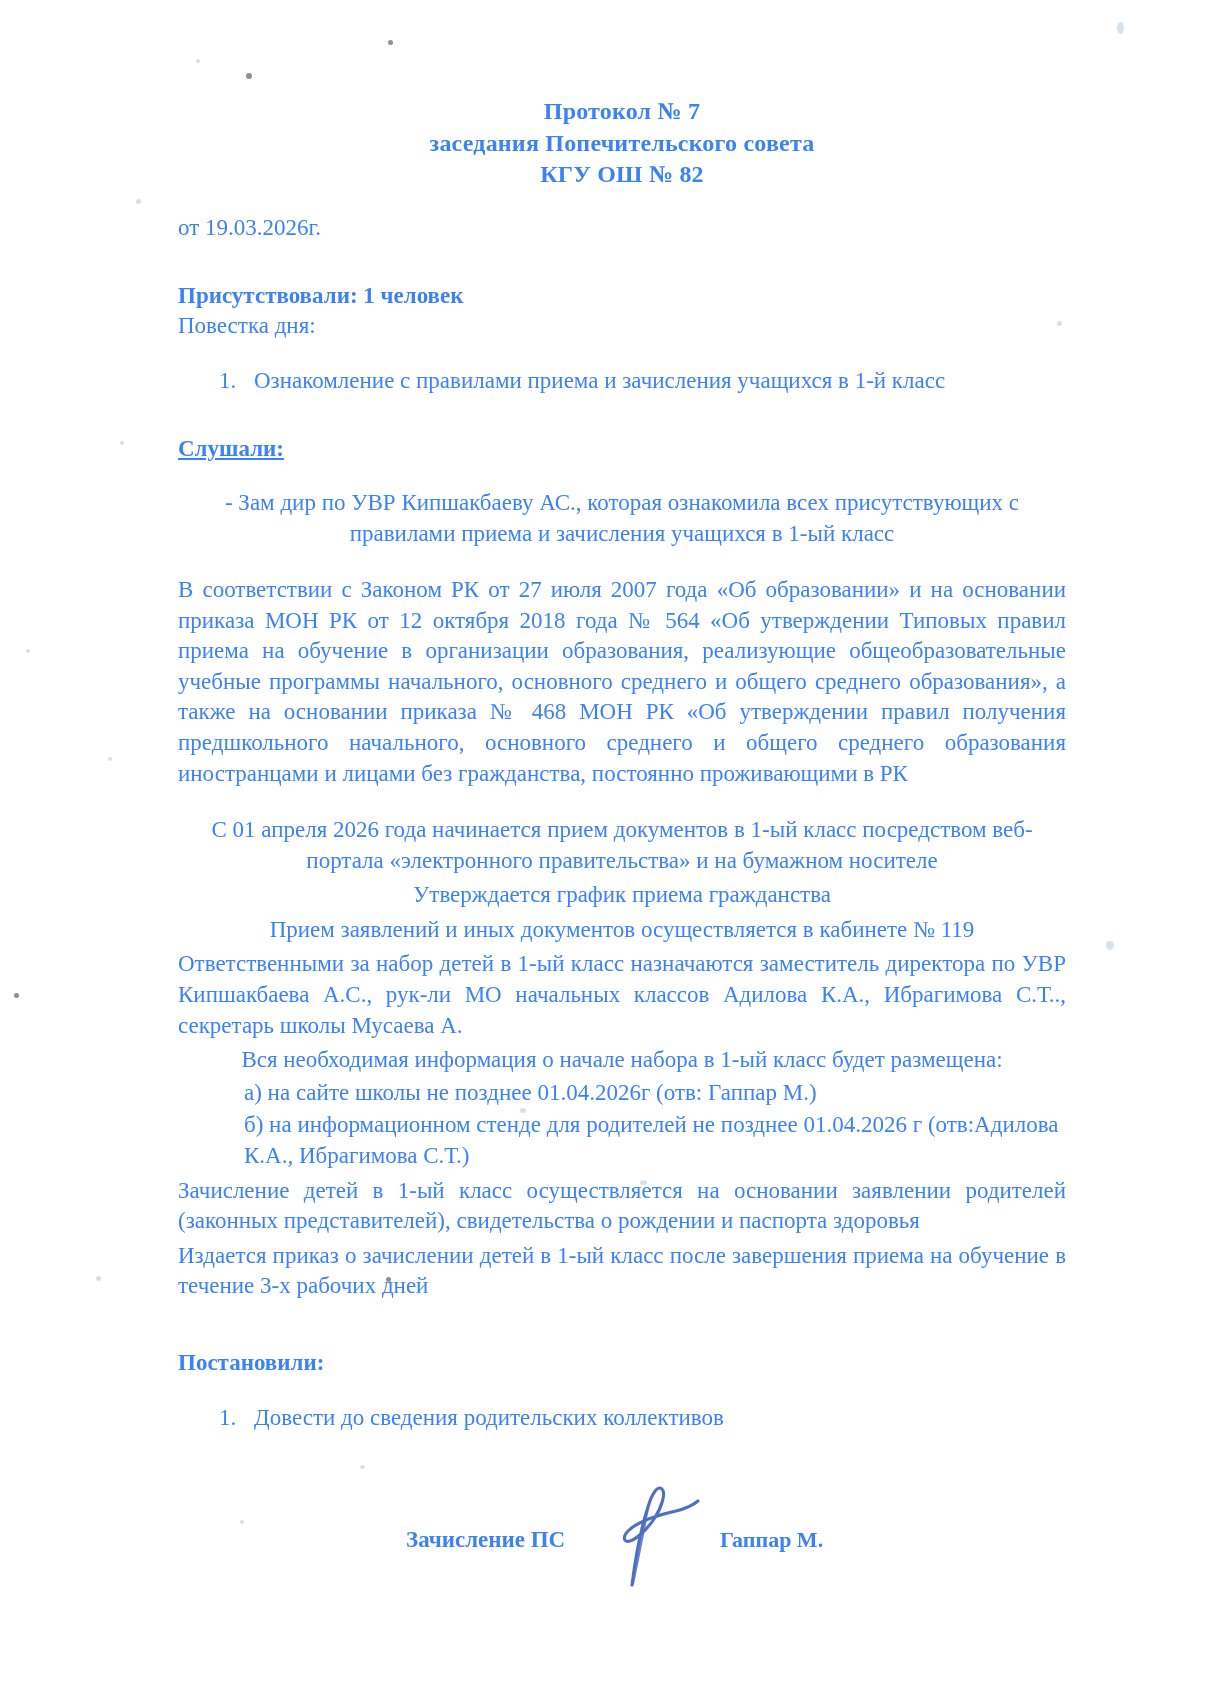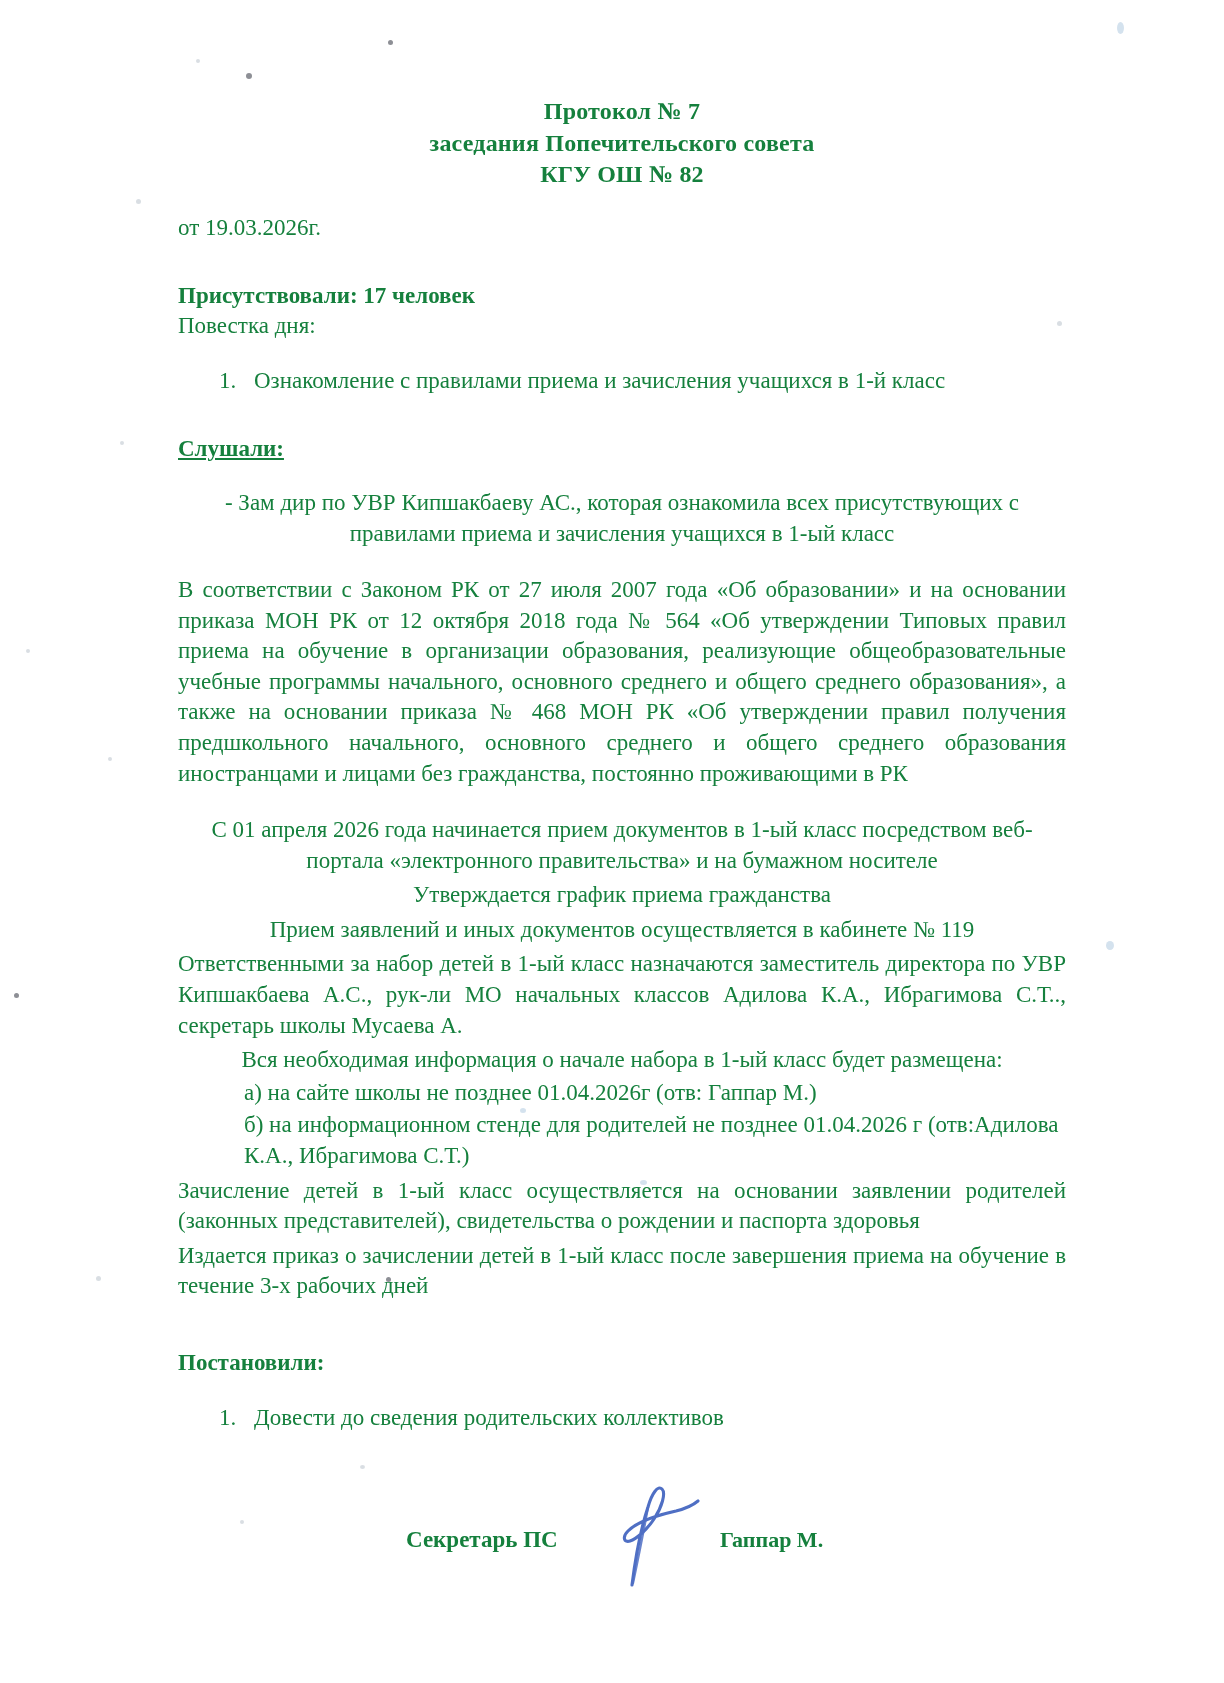--- a/index.html
+++ b/index.html
@@ -7,21 +7,21 @@
     padding: 0;
     background: #ffffff;
   }
   .page {
     position: relative;
     width: 1224px;
     height: 1683px;
     background: #ffffff;
     overflow: hidden;
     font-family: "Liberation Serif", "DejaVu Serif", serif;
-    color: #15803d;
+    color: #3b82f6;
   }
   
   .speckles {
     position: absolute;
     inset: 0;
     pointer-events: none;
     z-index: 5;
   }
   .speck {
     position: absolute;
@@ -162,21 +162,21 @@
   <div class="content">
 
     <div class="title-block">
       <div class="title-line">Протокол № 7</div>
       <div class="title-line">заседания Попечительского совета</div>
       <div class="title-line">КГУ ОШ № 82</div>
     </div>
 
     <div class="date-line">от 19.03.2026г.</div>
 
-    <div class="present-line">Присутствовали: 17 человек</div>
+    <div class="present-line">Присутствовали: 1 человек</div>
     <div class="agenda-label">Повестка дня:</div>
 
     <ol class="num-list">
       <li>Ознакомление с правилами приема и зачисления учащихся в 1-й класс</li>
     </ol>
 
     <div class="section-head">Слушали:</div>
 
     <p class="body left">- Зам дир по УВР Кипшакбаеву АС., которая ознакомила всех присутствующих с правилами приема и зачисления учащихся в 1-ый класс</p>
 
@@ -199,21 +199,21 @@
 
     <p class="body tight">Издается приказ о зачислении детей в 1-ый класс после завершения приема на обучение в течение 3-х рабочих дней</p>
 
     <div class="postanovili">Постановили:</div>
 
     <ol class="num-list">
       <li>Довести до сведения родительских коллективов</li>
     </ol>
 
     <div class="sign-row">
-      <div class="sign-role">Секретарь ПС</div>
+      <div class="sign-role">Зачисление ПС</div>
       <div class="sign-mark">
         <svg width="120" height="118" viewBox="0 0 120 118" fill="none">
           <path d="M40 108 C44 76, 50 48, 56 30 C60 16, 66 8, 70 12 C74 16, 70 30, 62 42 C54 54, 44 62, 38 64 C32 66, 30 60, 36 54 C46 44, 66 38, 84 34 C92 32, 100 29, 106 24" stroke="#4f6fc4" stroke-width="3.1" stroke-linecap="round" fill="none"></path>
           <path d="M56 30 C52 52, 46 82, 41 106" stroke="#4f6fc4" stroke-width="2.4" stroke-linecap="round" fill="none" opacity="0.85"></path>
         </svg>
       </div>
       <div class="sign-name">Гаппар М.</div>
     </div>
 
   </div>

